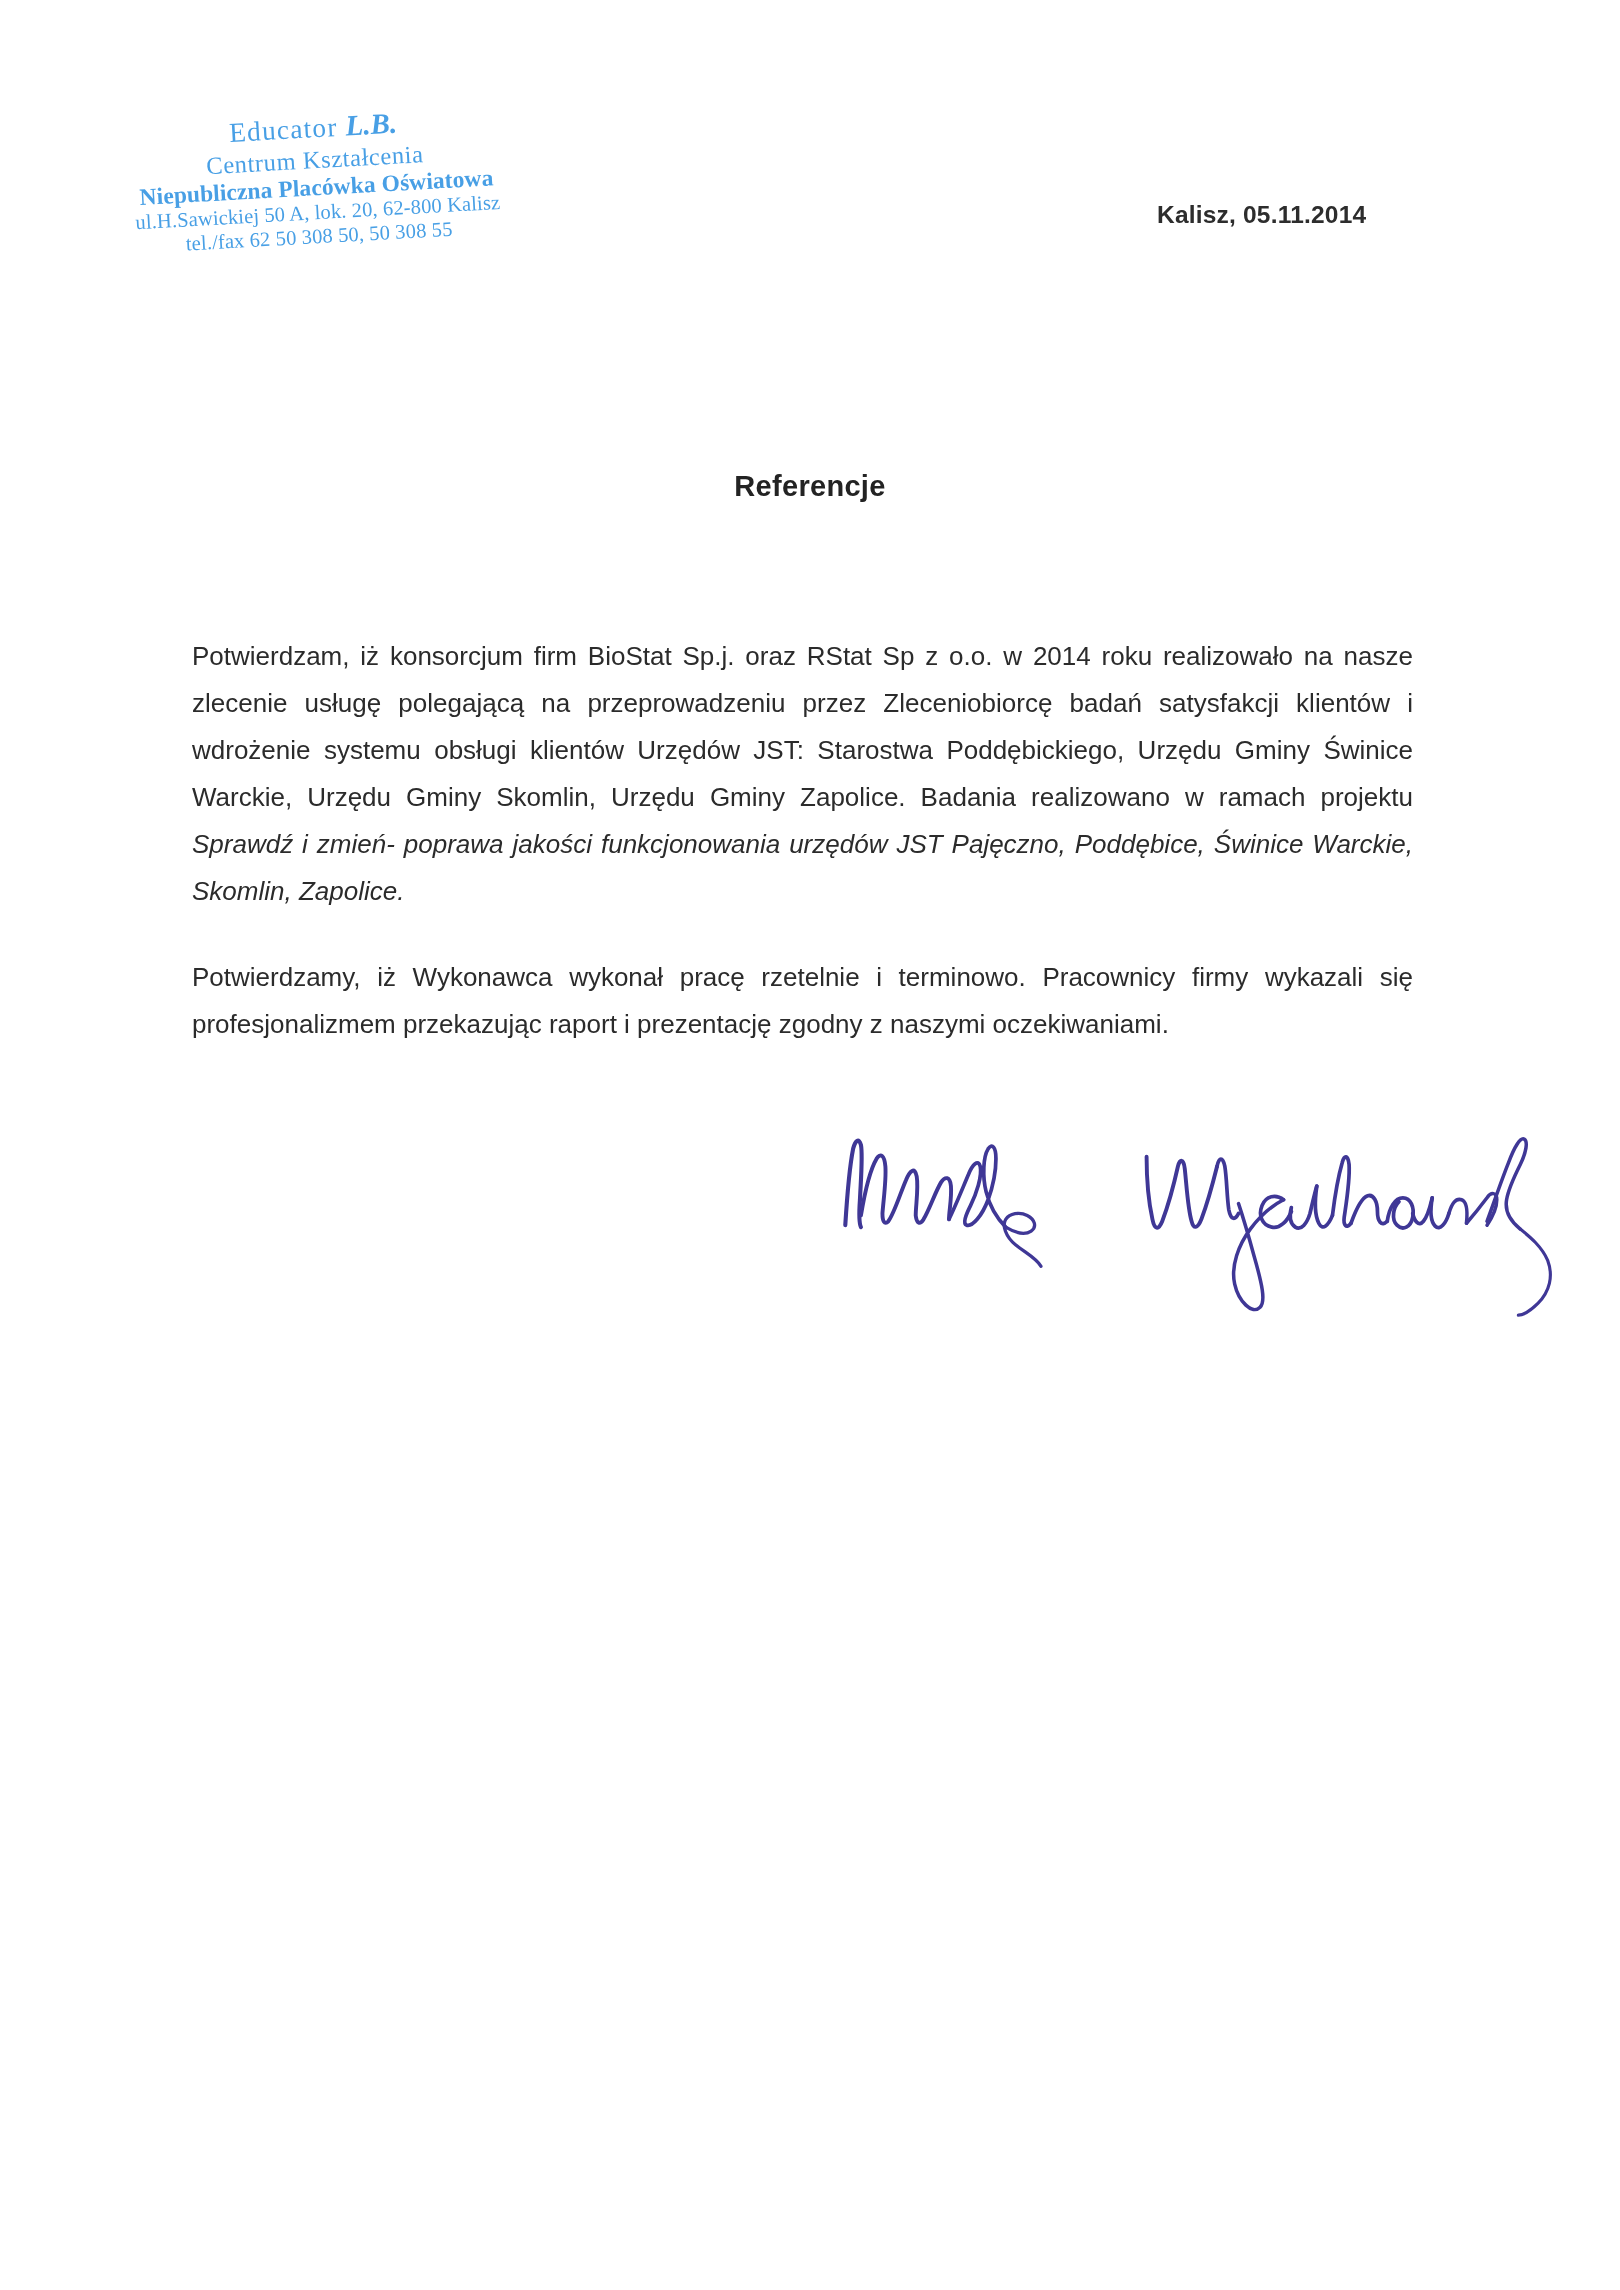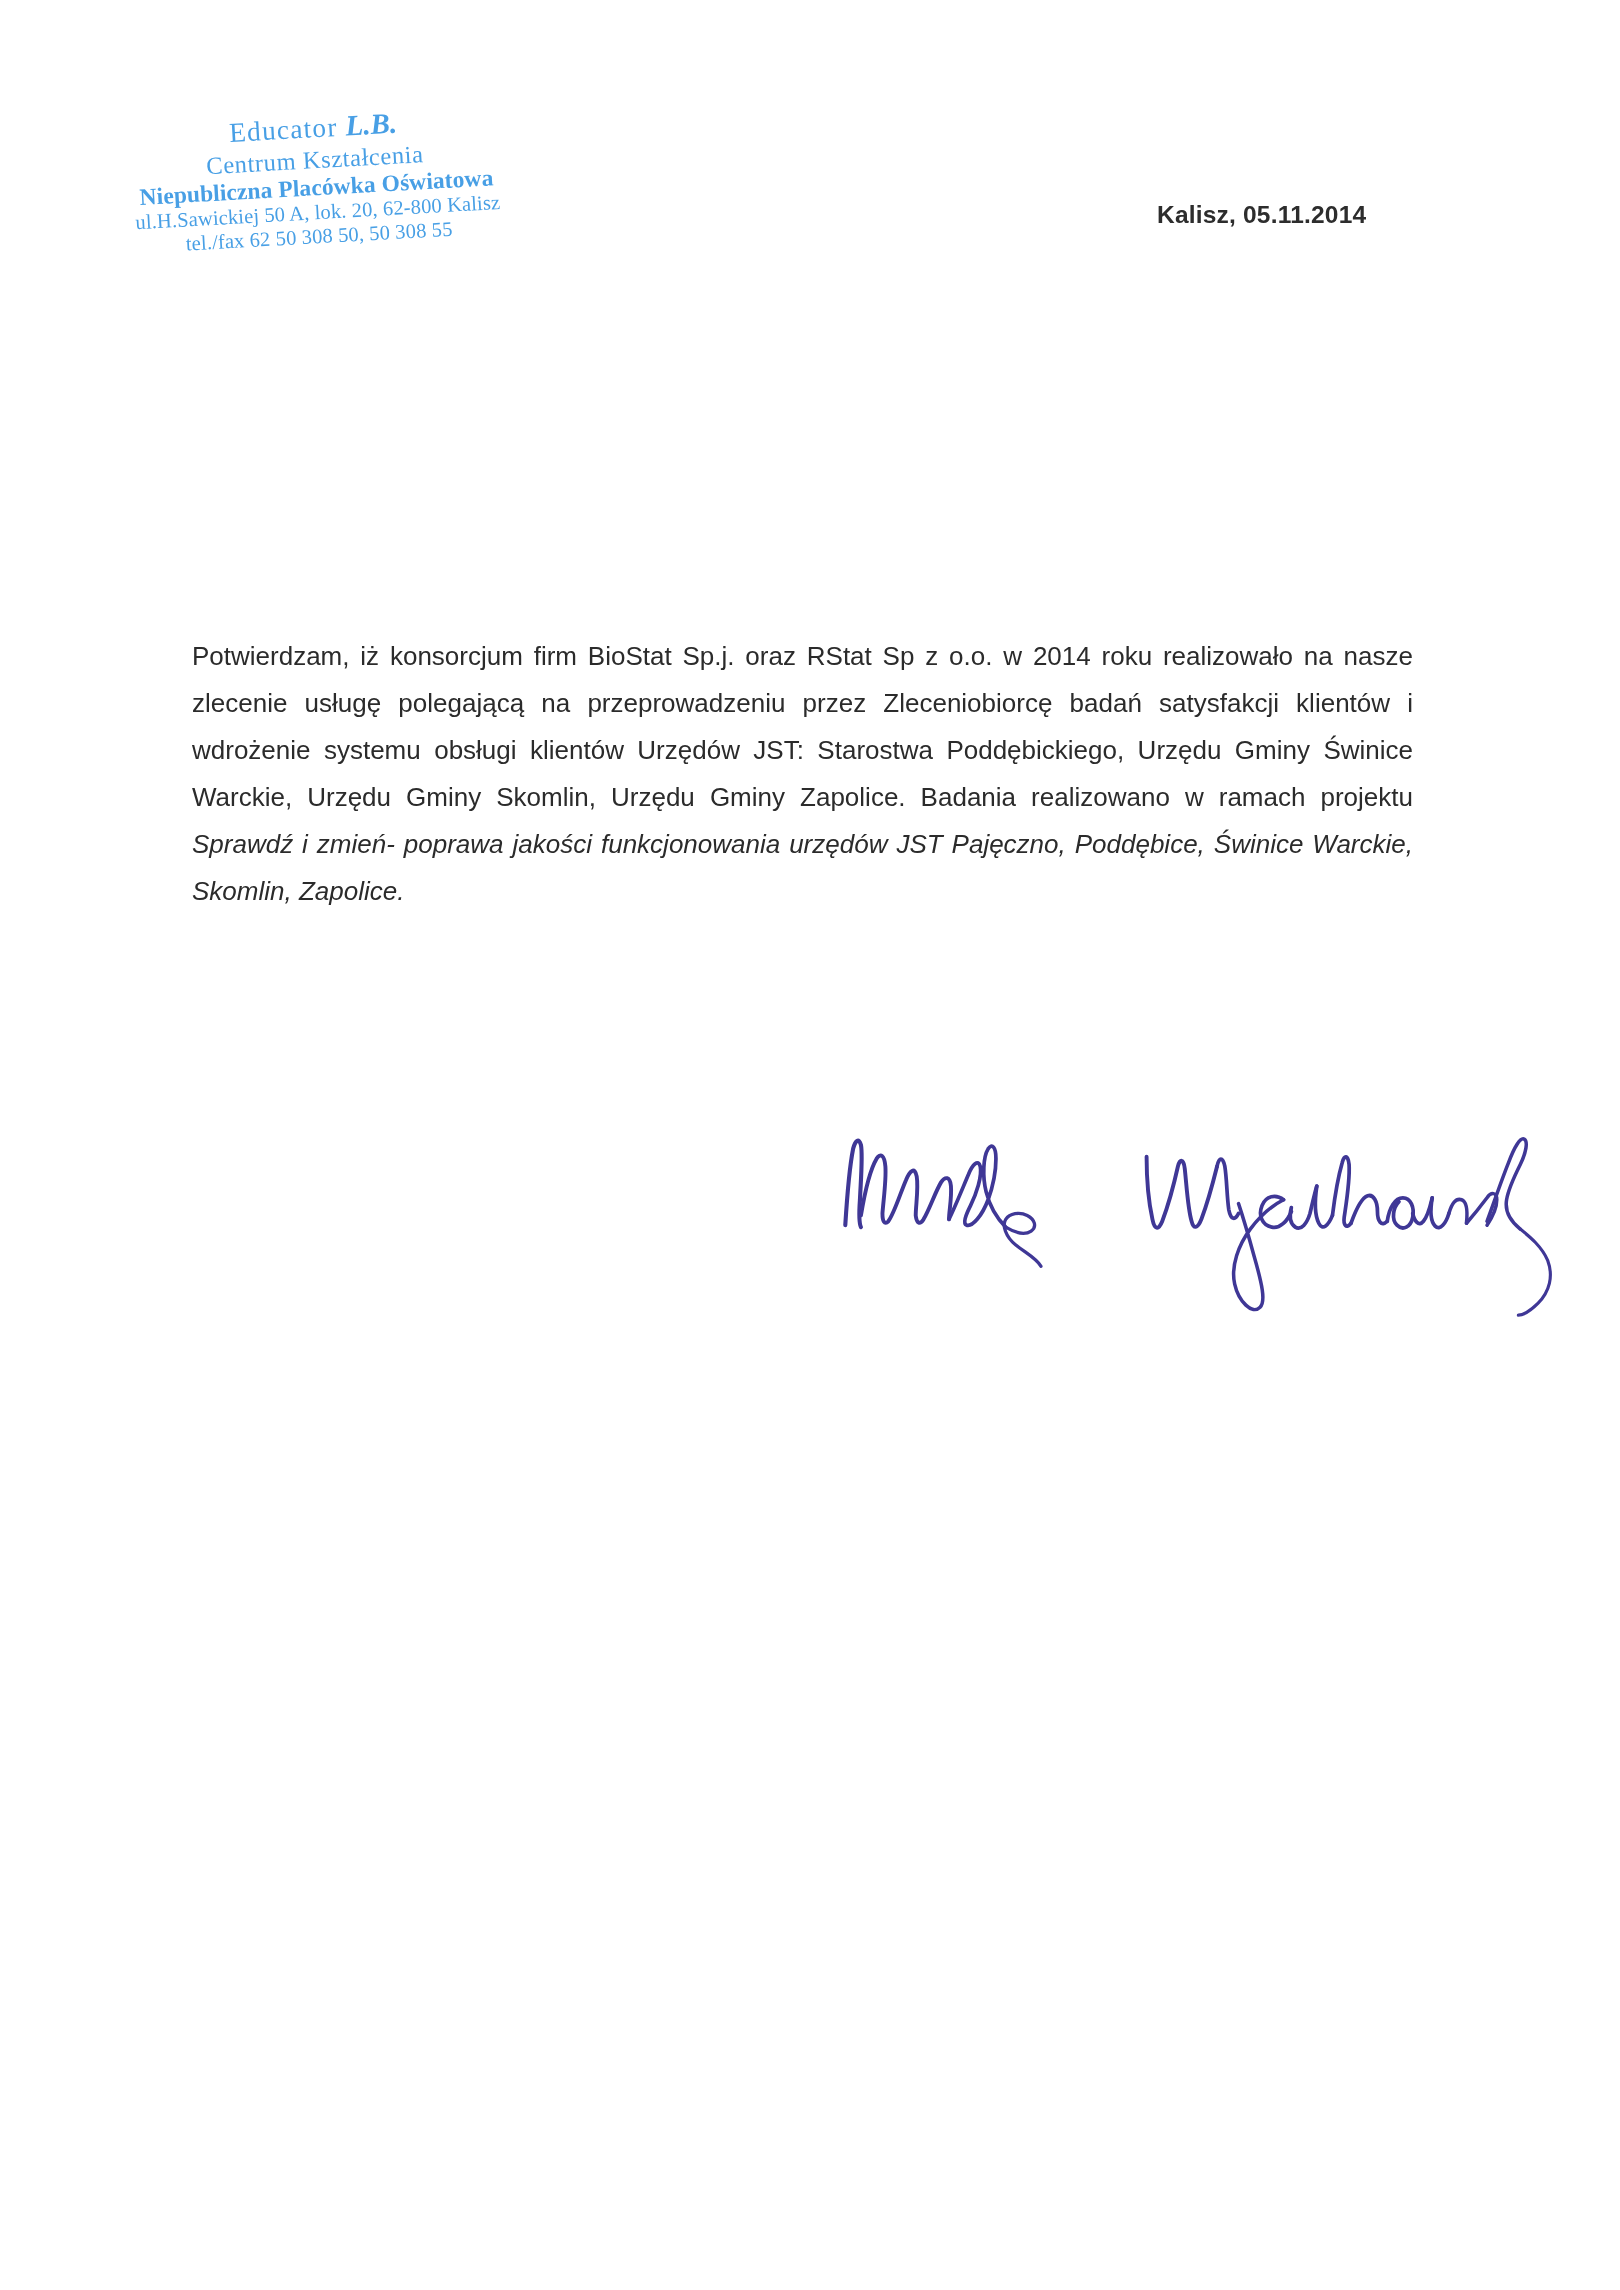--- a/index.html
+++ b/index.html
@@ -138,23 +138,25 @@
   <div class="stamp">
     <span class="stamp-line stamp-l1"><span>Educator </span><span class="italic-mark">L.B.</span></span>
     <span class="stamp-line stamp-l2">Centrum Kształcenia</span>
     <span class="stamp-line stamp-l3">Niepubliczna Placówka Oświatowa</span>
     <span class="stamp-line stamp-l4">ul.H.Sawickiej 50 A, lok. 20, 62-800 Kalisz</span>
     <span class="stamp-line stamp-l5">tel./fax 62 50 308 50, 50 308 55</span>
   </div>
 
   <div class="date-line">Kalisz, 05.11.2014</div>
 
+  <div class="doc-title">Referencje</div>
 
   <div class="body-block">
     <p class="para para-1"><span>Potwierdzam, iż konsorcjum firm BioStat Sp.j. oraz RStat Sp z o.o. w 2014 roku realizowało na nasze zlecenie usługę polegającą na przeprowadzeniu przez Zleceniobiorcę badań satysfakcji klientów i wdrożenie systemu obsługi klientów Urzędów JST: Starostwa Poddębickiego, Urzędu Gminy Świnice Warckie, Urzędu Gminy Skomlin, Urzędu Gminy Zapolice. Badania realizowano w ramach projektu </span><span class="italic-title">Sprawdź i zmień- poprawa jakości funkcjonowania urzędów JST Pajęczno, Poddębice, Świnice Warckie, Skomlin, Zapolice.</span></p>
+    <p class="para para-2">Potwierdzamy, iż Wykonawca wykonał pracę rzetelnie i terminowo. Pracownicy firmy wykazali się profesjonalizmem przekazując raport i prezentację zgodny z naszymi oczekiwaniami.</p>
   </div>
 
   <div class="signature">
     <svg viewBox="0 0 760 230">
       <g fill="none" stroke="#3f3796" stroke-linecap="round" stroke-linejoin="round">
 
         <path d="M22 130 C24 98, 26 72, 30 52 C32 44, 36 40, 38 48 C40 58, 38 82, 37 104 C36 118, 36 128, 38 132" stroke-width="4.2"></path>
         <path d="M38 120 C42 96, 48 72, 54 62 C58 56, 62 58, 63 70 C64 84, 61 104, 60 118 C60 126, 62 130, 66 126
                  C72 118, 78 98, 84 84 C88 74, 93 70, 95 80 C97 92, 94 110, 94 120 C95 128, 98 130, 102 124
                  C108 114, 114 96, 120 86 C124 80, 129 80, 130 90 C131 102, 128 116, 128 124" stroke-width="4"></path>

